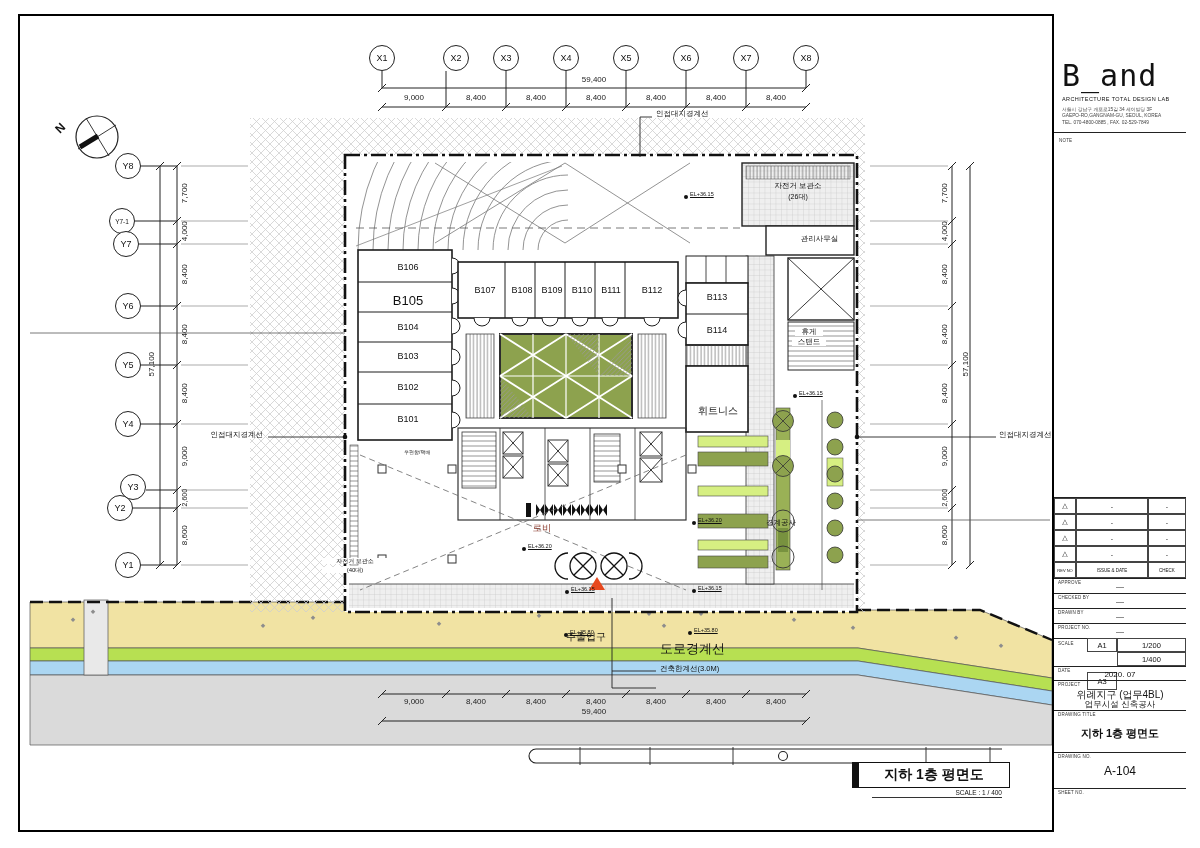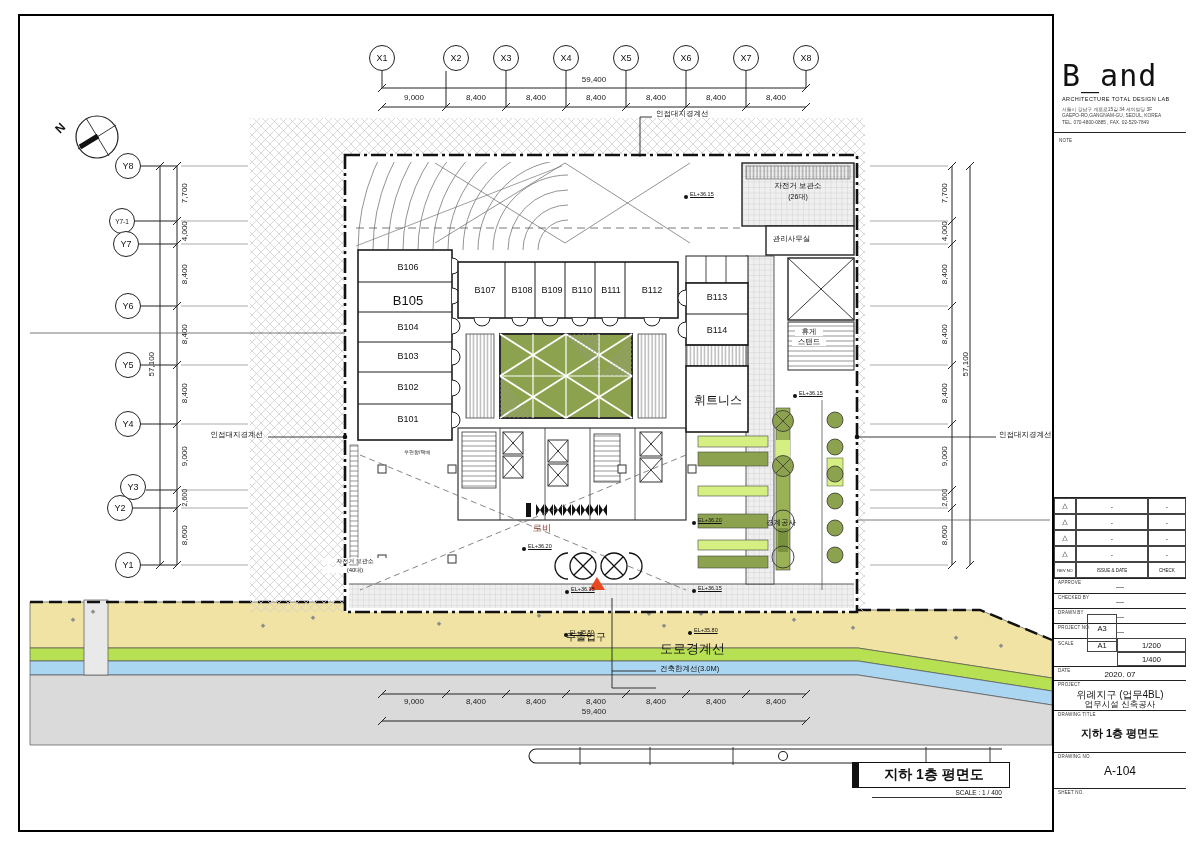--- a/index.html
+++ b/index.html
@@ -421,24 +421,24 @@
 <div class="lbl ctr" style="left:498px;top:286px;width:48px;font-size:9px">B108</div>
 <div class="lbl ctr" style="left:528px;top:286px;width:48px;font-size:9px">B109</div>
 <div class="lbl ctr" style="left:558px;top:286px;width:48px;font-size:9px">B110</div>
 <div class="lbl ctr" style="left:587px;top:286px;width:48px;font-size:9px">B111</div>
 <div class="lbl ctr" style="left:628px;top:286px;width:48px;font-size:9px">B112</div>
 <div class="lbl ctr" style="left:693px;top:293px;width:48px;font-size:9px">B113</div>
 <div class="lbl ctr" style="left:693px;top:326px;width:48px;font-size:9px">B114</div>
 
 <div class="lbl ctr" style="left:755px;top:182px;width:86px;font-size:7.5px">자전거 보관소</div>
 <div class="lbl ctr" style="left:755px;top:193px;width:86px;font-size:7px">(26대)</div>
-<div class="lbl ctr" style="left:740px;top:235px;width:103px;font-size:7.5px">관리사무실</div>
+<div class="lbl ctr" style="left:768px;top:235px;width:103px;font-size:7.5px">관리사무실</div>
 <div class="lbl ctr bg" style="left:795px;top:328px;width:26px;font-size:7.5px">휴게</div>
 <div class="lbl ctr bg" style="left:792px;top:338px;width:32px;font-size:7.5px;">스탠드</div>
-<div class="lbl ctr" style="left:690px;top:394px;width:56px;font-size:12px">휘트니스</div>
+<div class="lbl ctr" style="left:690px;top:406px;width:56px;font-size:10px">휘트니스</div>
 <div class="lbl ctr maroon" style="left:520px;top:523px;width:44px;font-size:9.5px">로비</div>
 <div class="lbl ctr" style="left:556px;top:632px;width:60px;font-size:10px">주출입구</div>
 <div class="lbl ctr bg" style="left:322px;top:558px;width:64px;font-size:6px">자전거 보관소</div>
 <div class="lbl ctr bg" style="left:322px;top:567px;width:64px;font-size:6px">(40대)</div>
 <div class="lbl" style="left:404px;top:450px;font-size:5px">우편함/택배</div>
 <div class="lbl" style="left:766px;top:519px;font-size:7.5px">경계공사</div>
 <div class="lbl" style="left:660px;top:665px;font-size:7.5px">건축한계선(3.0M)</div>
 <div class="lbl" style="left:660px;top:642px;font-size:13px">도로경계선</div>
 
 <div class="lbl el" style="left:690px;top:192px">EL+36.15</div>
@@ -491,21 +491,21 @@
   <div class="tb-label" style="left:4px;top:596px">DRAWN BY</div>
   <div class="tb-val" style="left:0;top:598px;width:132px">—</div>
   <div class="sec" style="top:609px"></div>
   <div class="tb-label" style="left:4px;top:611px">PROJECT NO.</div>
   <div class="tb-val" style="left:0;top:613px;width:132px">—</div>
 
   <div class="sec" style="top:624px"></div>
   <div class="tb-label" style="left:4px;top:627px">SCALE</div>
   <div class="cell" style="left:33px;top:624px;width:30px;height:14px;font-size:7.5px">A1</div>
   <div class="cell" style="left:63px;top:624px;width:69px;height:14px;font-size:7.5px">1/200</div>
-  <div class="cell" style="left:33px;top:600px;width:30px;height:28px;font-size:7.5px">A3</div>
+  <div class="cell" style="left:33px;top:658px;width:30px;height:18px;font-size:7.5px">A3</div>
   <div class="cell" style="left:63px;top:638px;width:69px;height:14px;font-size:7.5px">1/400</div>
 
   <div class="sec" style="top:652px"></div>
   <div class="tb-label" style="left:4px;top:654px">DATE</div>
   <div class="tb-val" style="left:0;top:656px;width:132px">2020. 07</div>
 
   <div class="sec" style="top:666px"></div>
   <div class="tb-label" style="left:4px;top:668px">PROJECT</div>
   <div class="tb-val" style="left:0;top:674px;width:132px;font-size:10px">위례지구 (업무4BL)</div>
   <div class="tb-val" style="left:0;top:685px;width:132px;font-size:8.5px">업무시설 신축공사</div>

